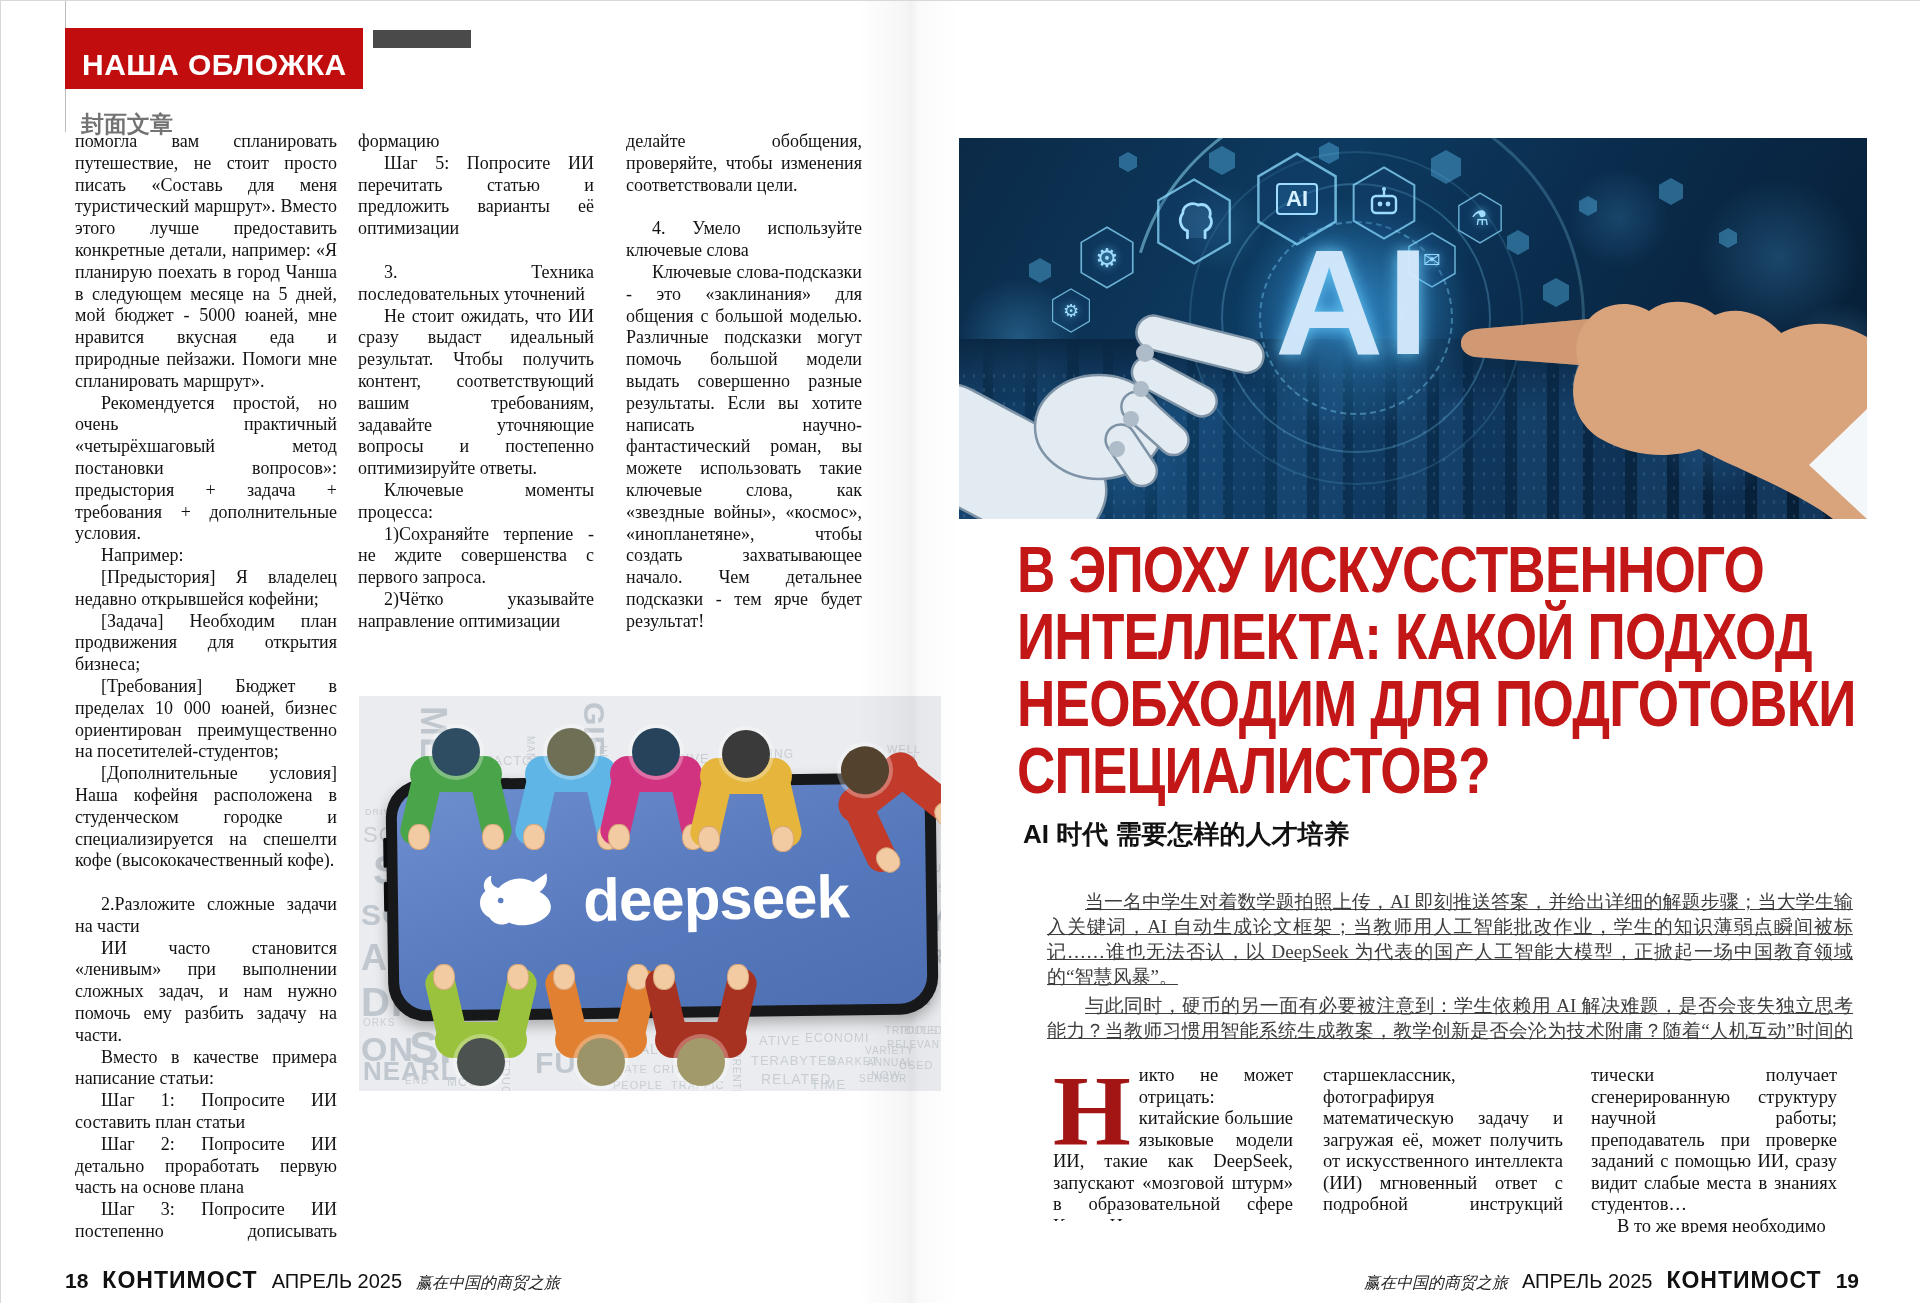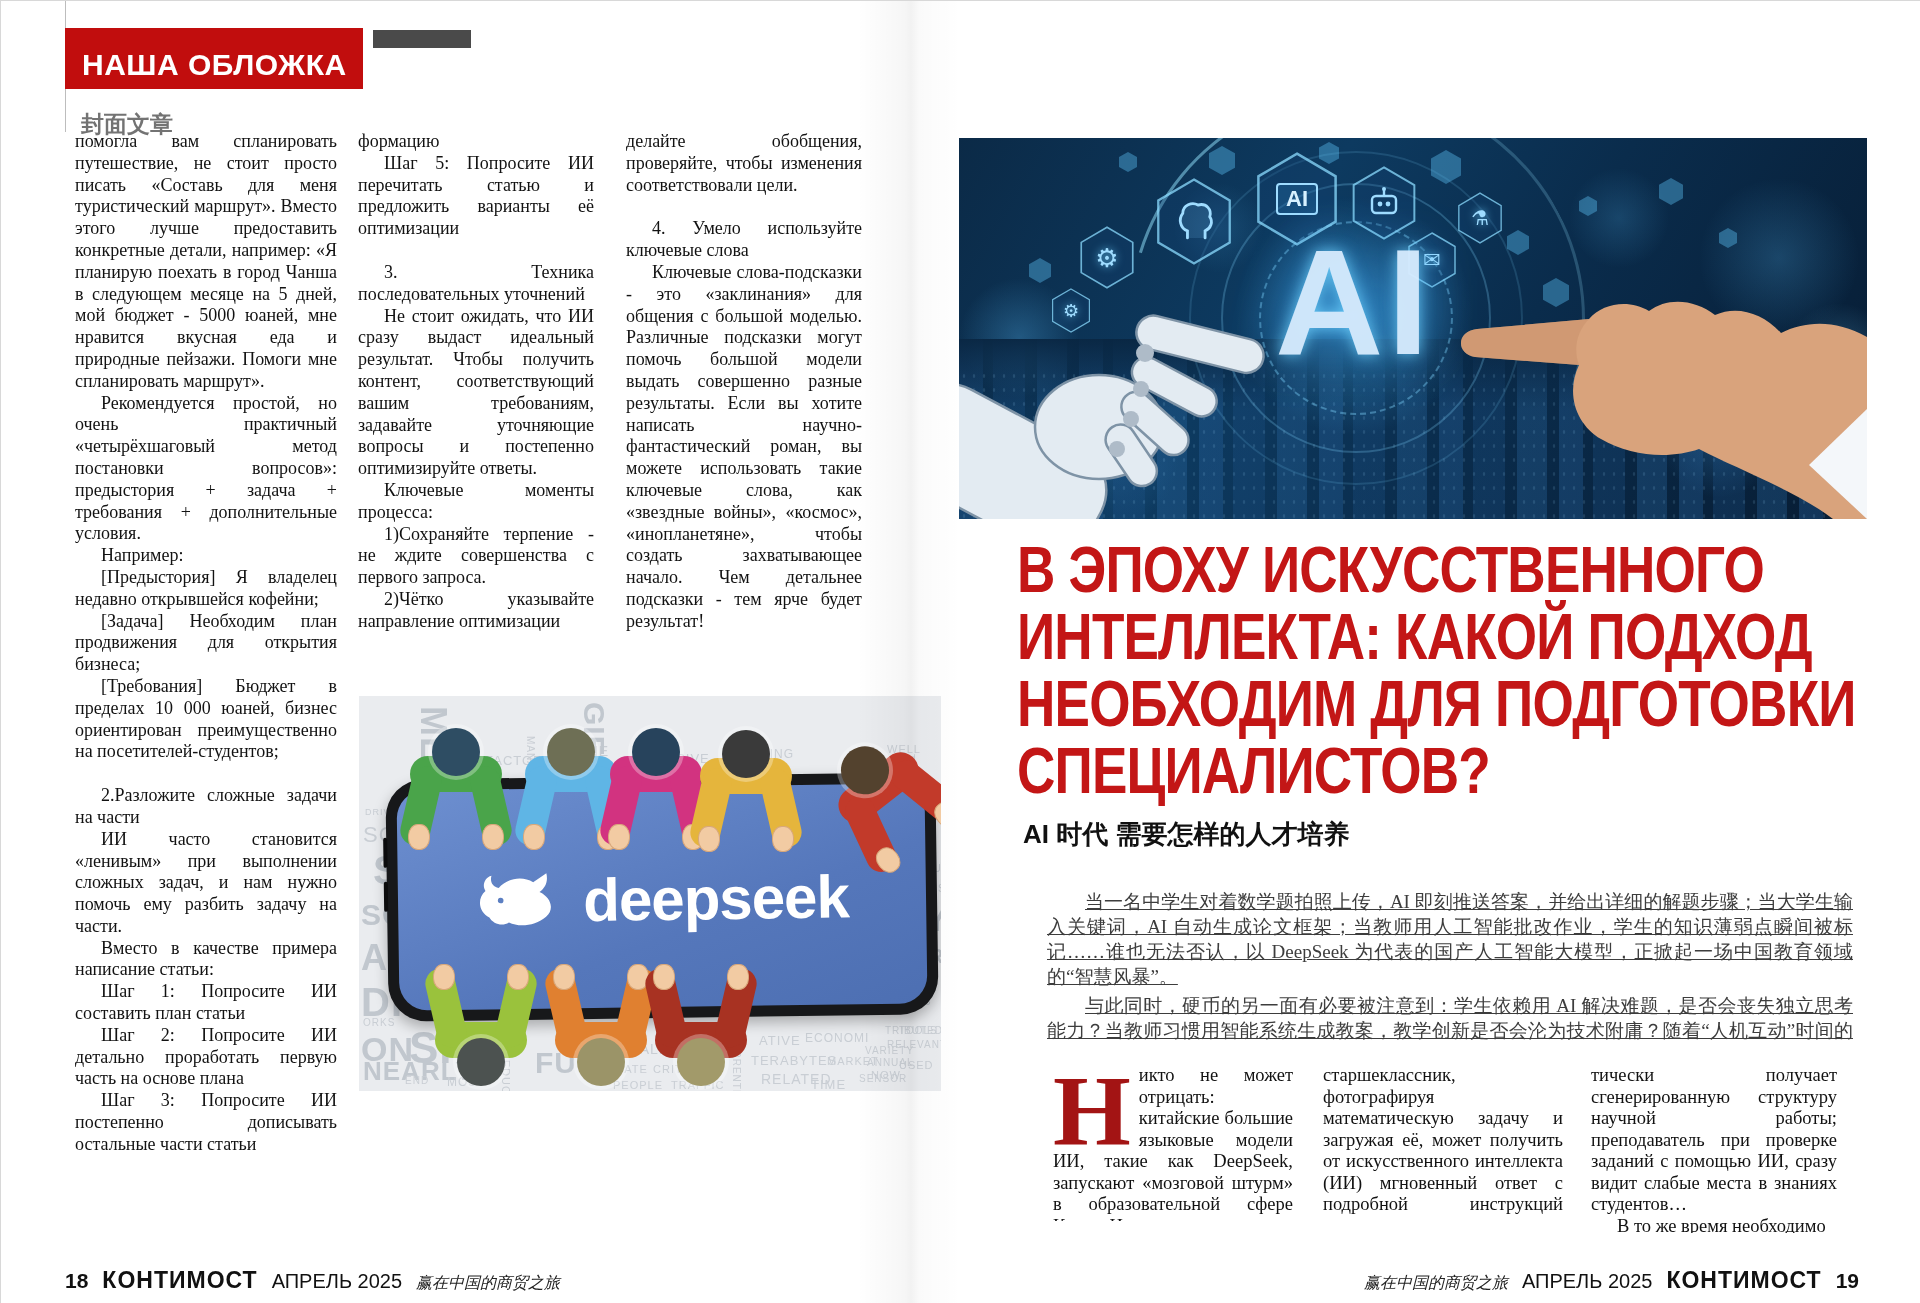--- a/index.html
+++ b/index.html
@@ -120,20 +120,21 @@
   <div class="topbar"></div>
   <div class="cn-sub">封面文章</div>
 
   <div class="col c1">
       <p class="para noindent">помогла вам спланировать путешествие, не стоит просто писать «Составь для меня туристический маршрут». Вместо этого лучше предоставить конкретные детали, например: «Я планирую поехать в город Чанша в следующем месяце на 5 дней, мой бюджет - 5000 юаней, мне нравится вкусная еда и природные пейзажи. Помоги мне спланировать маршрут».</p>
       <p class="para">Рекомендуется простой, но очень практичный «четырёхшаговый метод постановки вопросов»: предыстория + задача + требования + дополнительные условия.</p>
       <p class="para">Например:</p>
       <p class="para">[Предыстория] Я владелец недавно открывшейся кофейни;</p>
       <p class="para">[Задача] Необходим план продвижения для открытия бизнеса;</p>
       <p class="para">[Требования] Бюджет в пределах 10 000 юаней, бизнес ориентирован преимущественно на посетителей-студентов;</p>
+      <p class="para">[Дополнительные условия] Наша кофейня расположена в студенческом городке и специализируется на спешелти кофе (высококачественный кофе).</p>
       <p class="para gap">2.Разложите сложные задачи на части</p>
       <p class="para">ИИ часто становится «ленивым» при выполнении сложных задач, и нам нужно помочь ему разбить задачу на части.</p>
       <p class="para">Вместо в качестве примера написание статьи:</p>
       <p class="para">Шаг 1: Попросите ИИ составить план статьи</p>
       <p class="para">Шаг 2: Попросите ИИ детально проработать первую часть на основе плана</p>
       <p class="para">Шаг 3: Попросите ИИ постепенно дописывать остальные части статьи</p>
     </div>
   <div class="col c2">
       <p class="para noindent">формацию</p>
       <p class="para">Шаг 5: Попросите ИИ перечитать статью и предложить варианты её оптимизации</p>

